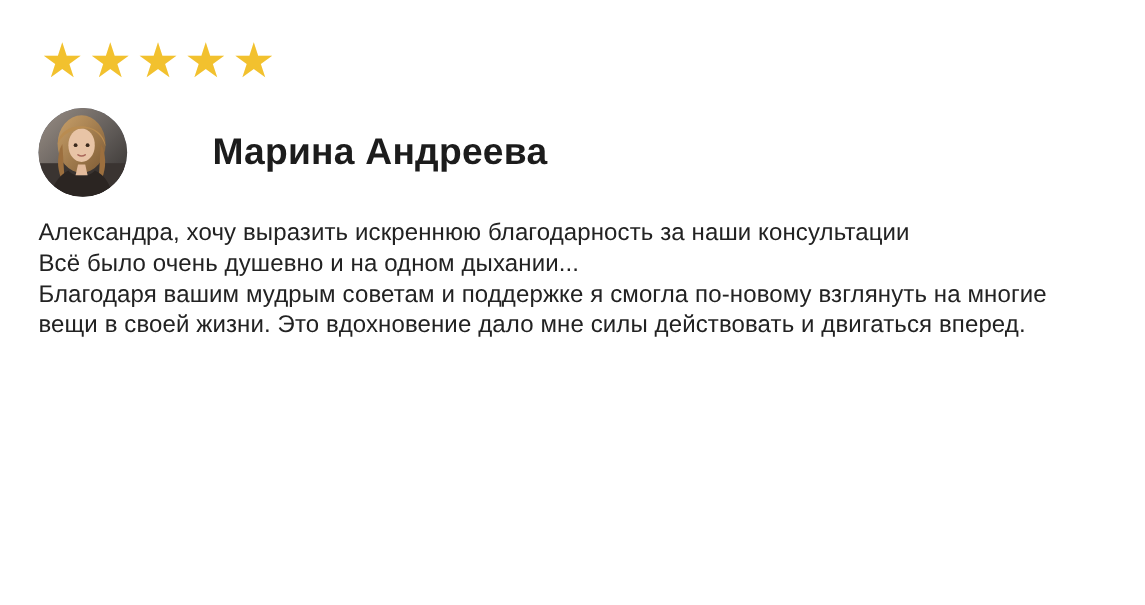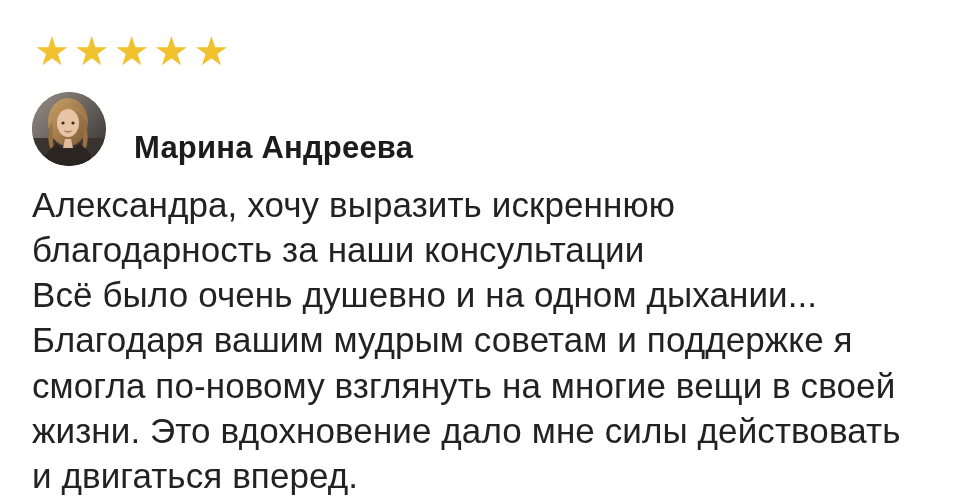--- a/index.html
+++ b/index.html
@@ -29,23 +29,24 @@
     margin-left: 2px;
   }
   .star {
     font-size: 40px;
     line-height: 40px;
     color: #f2c12e;
     display: inline-block;
   }
   .author-row {
     display: flex;
-    align-items: flex-end;
+    align-items: center;
     margin-top: 14px;
     height: 78px;
+    gap: 43px;
   }
   .avatar {
     width: 74px;
     height: 74px;
     border-radius: 50%;
     overflow: hidden;
     flex: 0 0 auto;
     position: relative;
     background: #6b6b70;
   }
@@ -57,21 +58,21 @@
   .author-name {
     margin-left: 28px;
     font-size: 31px;
     font-weight: bold;
     letter-spacing: 0.2px;
     color: #1c1c1c;
     white-space: nowrap;
   }
   .body-text {
     margin-top: 16px;
-    font-size: 35px;
+    font-size: 20px;
     line-height: 1.29;
     color: #222222;
     letter-spacing: 0.1px;
     white-space: pre-wrap;
     max-width: 880px;
   }
 </style>
 </head>
 <body>
 

